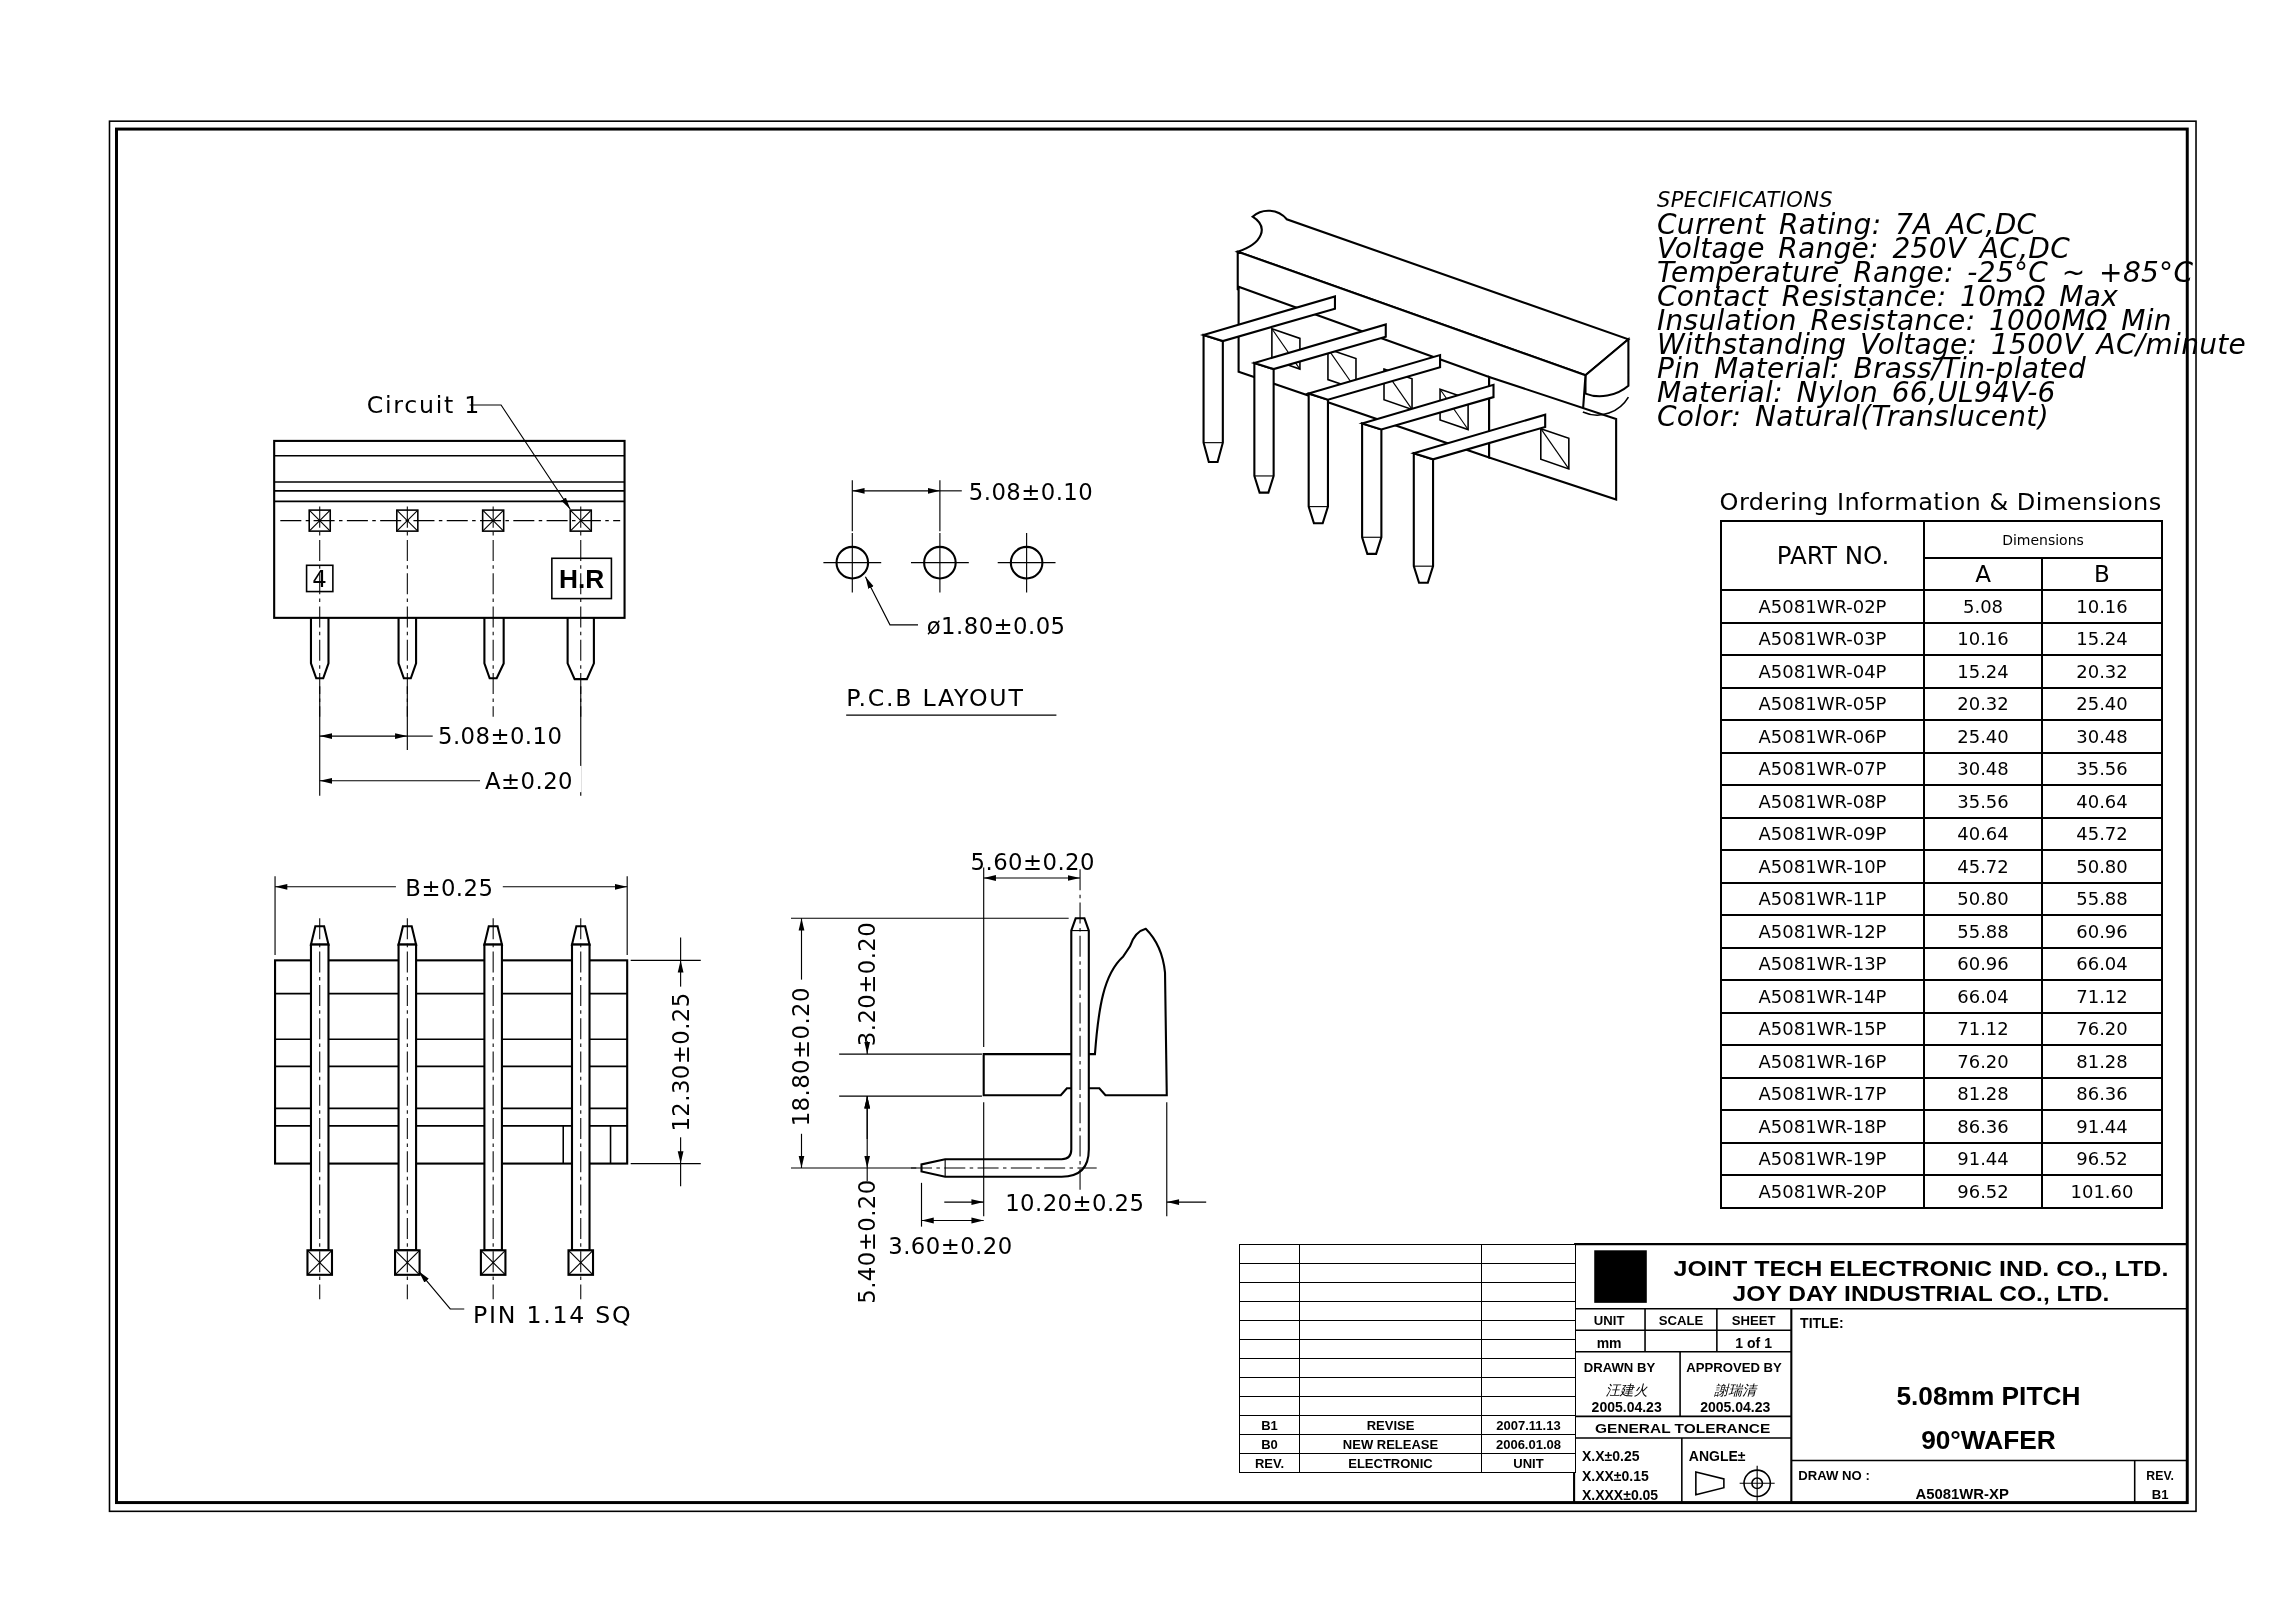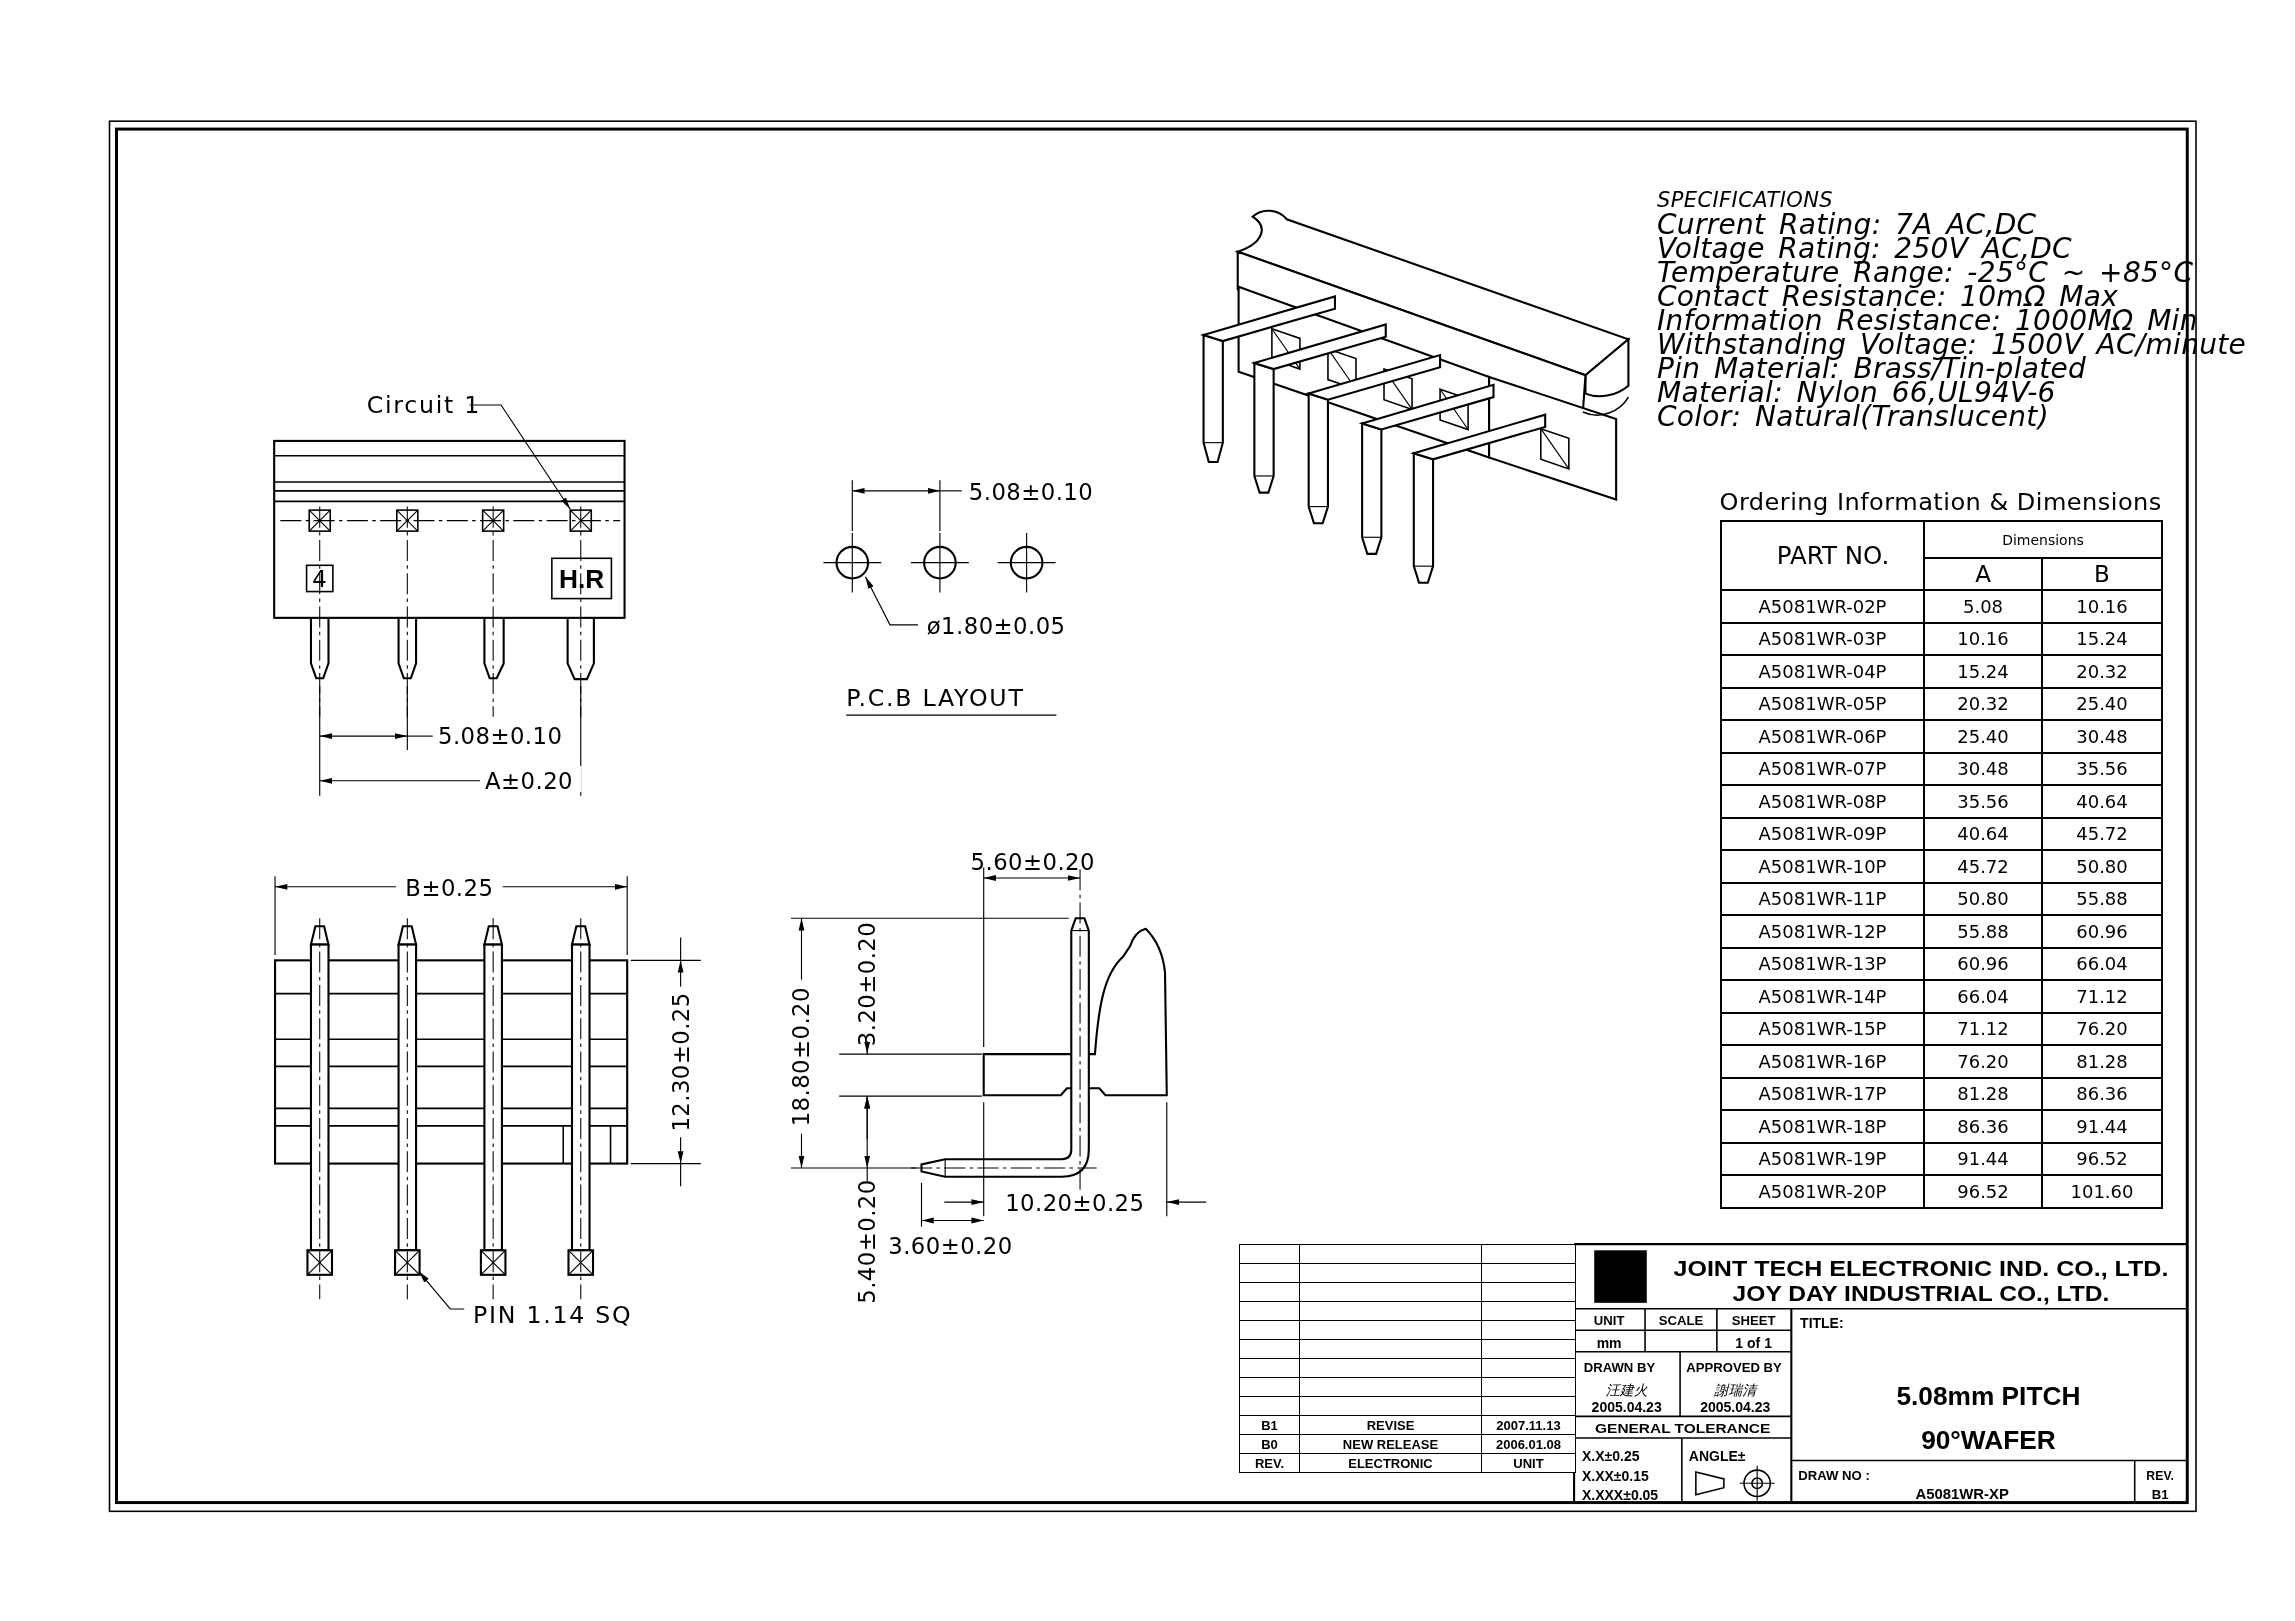--- a/index.html
+++ b/index.html
@@ -326,24 +326,24 @@
     <text class="tb t14" x="2466" y="1689" text-anchor="middle">REV.</text>
     <text class="tb t15" x="2466" y="1711" text-anchor="middle">B1</text>
   </g>
 </svg>
 
 <div class="spec">
   <div class="spec-title">SPECIFICATIONS</div>
   <div>
 
   <div class="spec-line">Current Rating: 7A AC,DC</div>
-        <div class="spec-line">Voltage Rating: 250V AC,DC</div>
+        <div class="spec-line">Voltage Range: 250V AC,DC</div>
         <div class="spec-line">Temperature Range: -25°C ~ +85°C</div>
         <div class="spec-line">Contact Resistance: 10mΩ Max</div>
-        <div class="spec-line">Information Resistance: 1000MΩ Min</div>
+        <div class="spec-line">Insulation Resistance: 1000MΩ Min</div>
         <div class="spec-line">Withstanding Voltage: 1500V AC/minute</div>
         <div class="spec-line">Pin Material: Brass/Tin-plated</div>
         <div class="spec-line">Material: Nylon 66,UL94V-6</div>
         <div class="spec-line">Color: Natural(Translucent)</div>
       </div>
 </div>
 
 <table class="ordering">
   <colgroup>
         <col style="width:203px">

